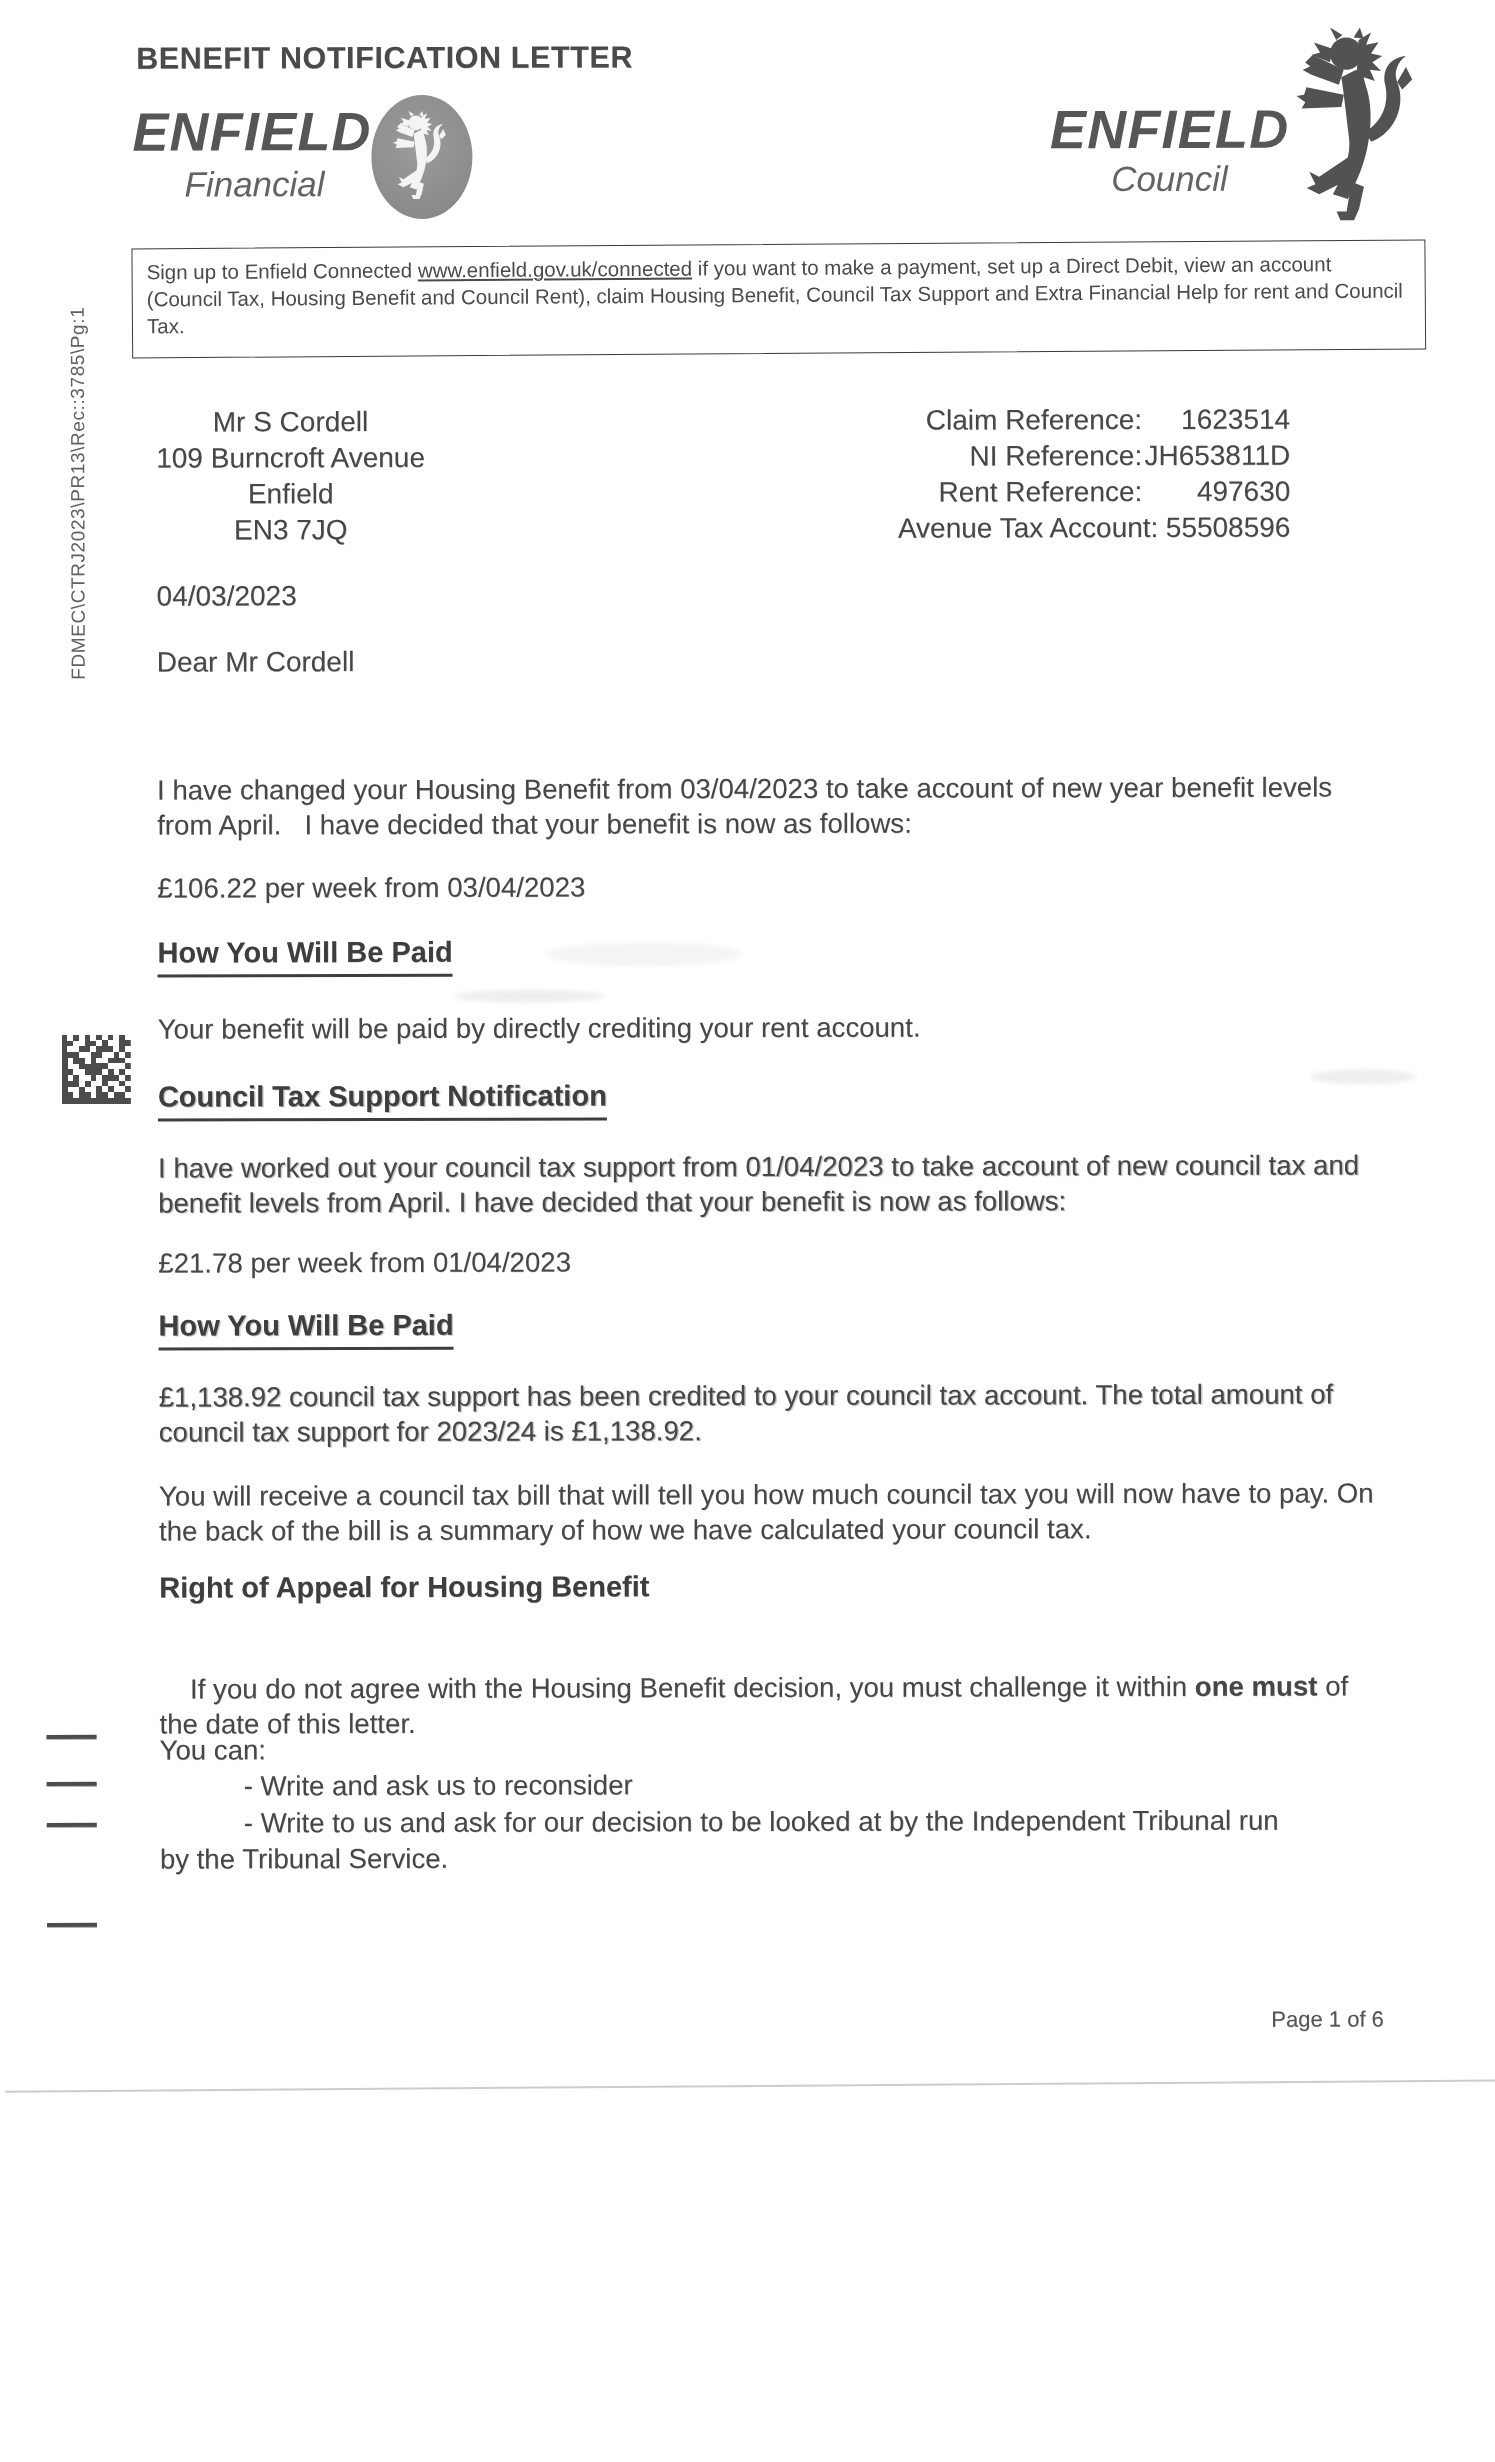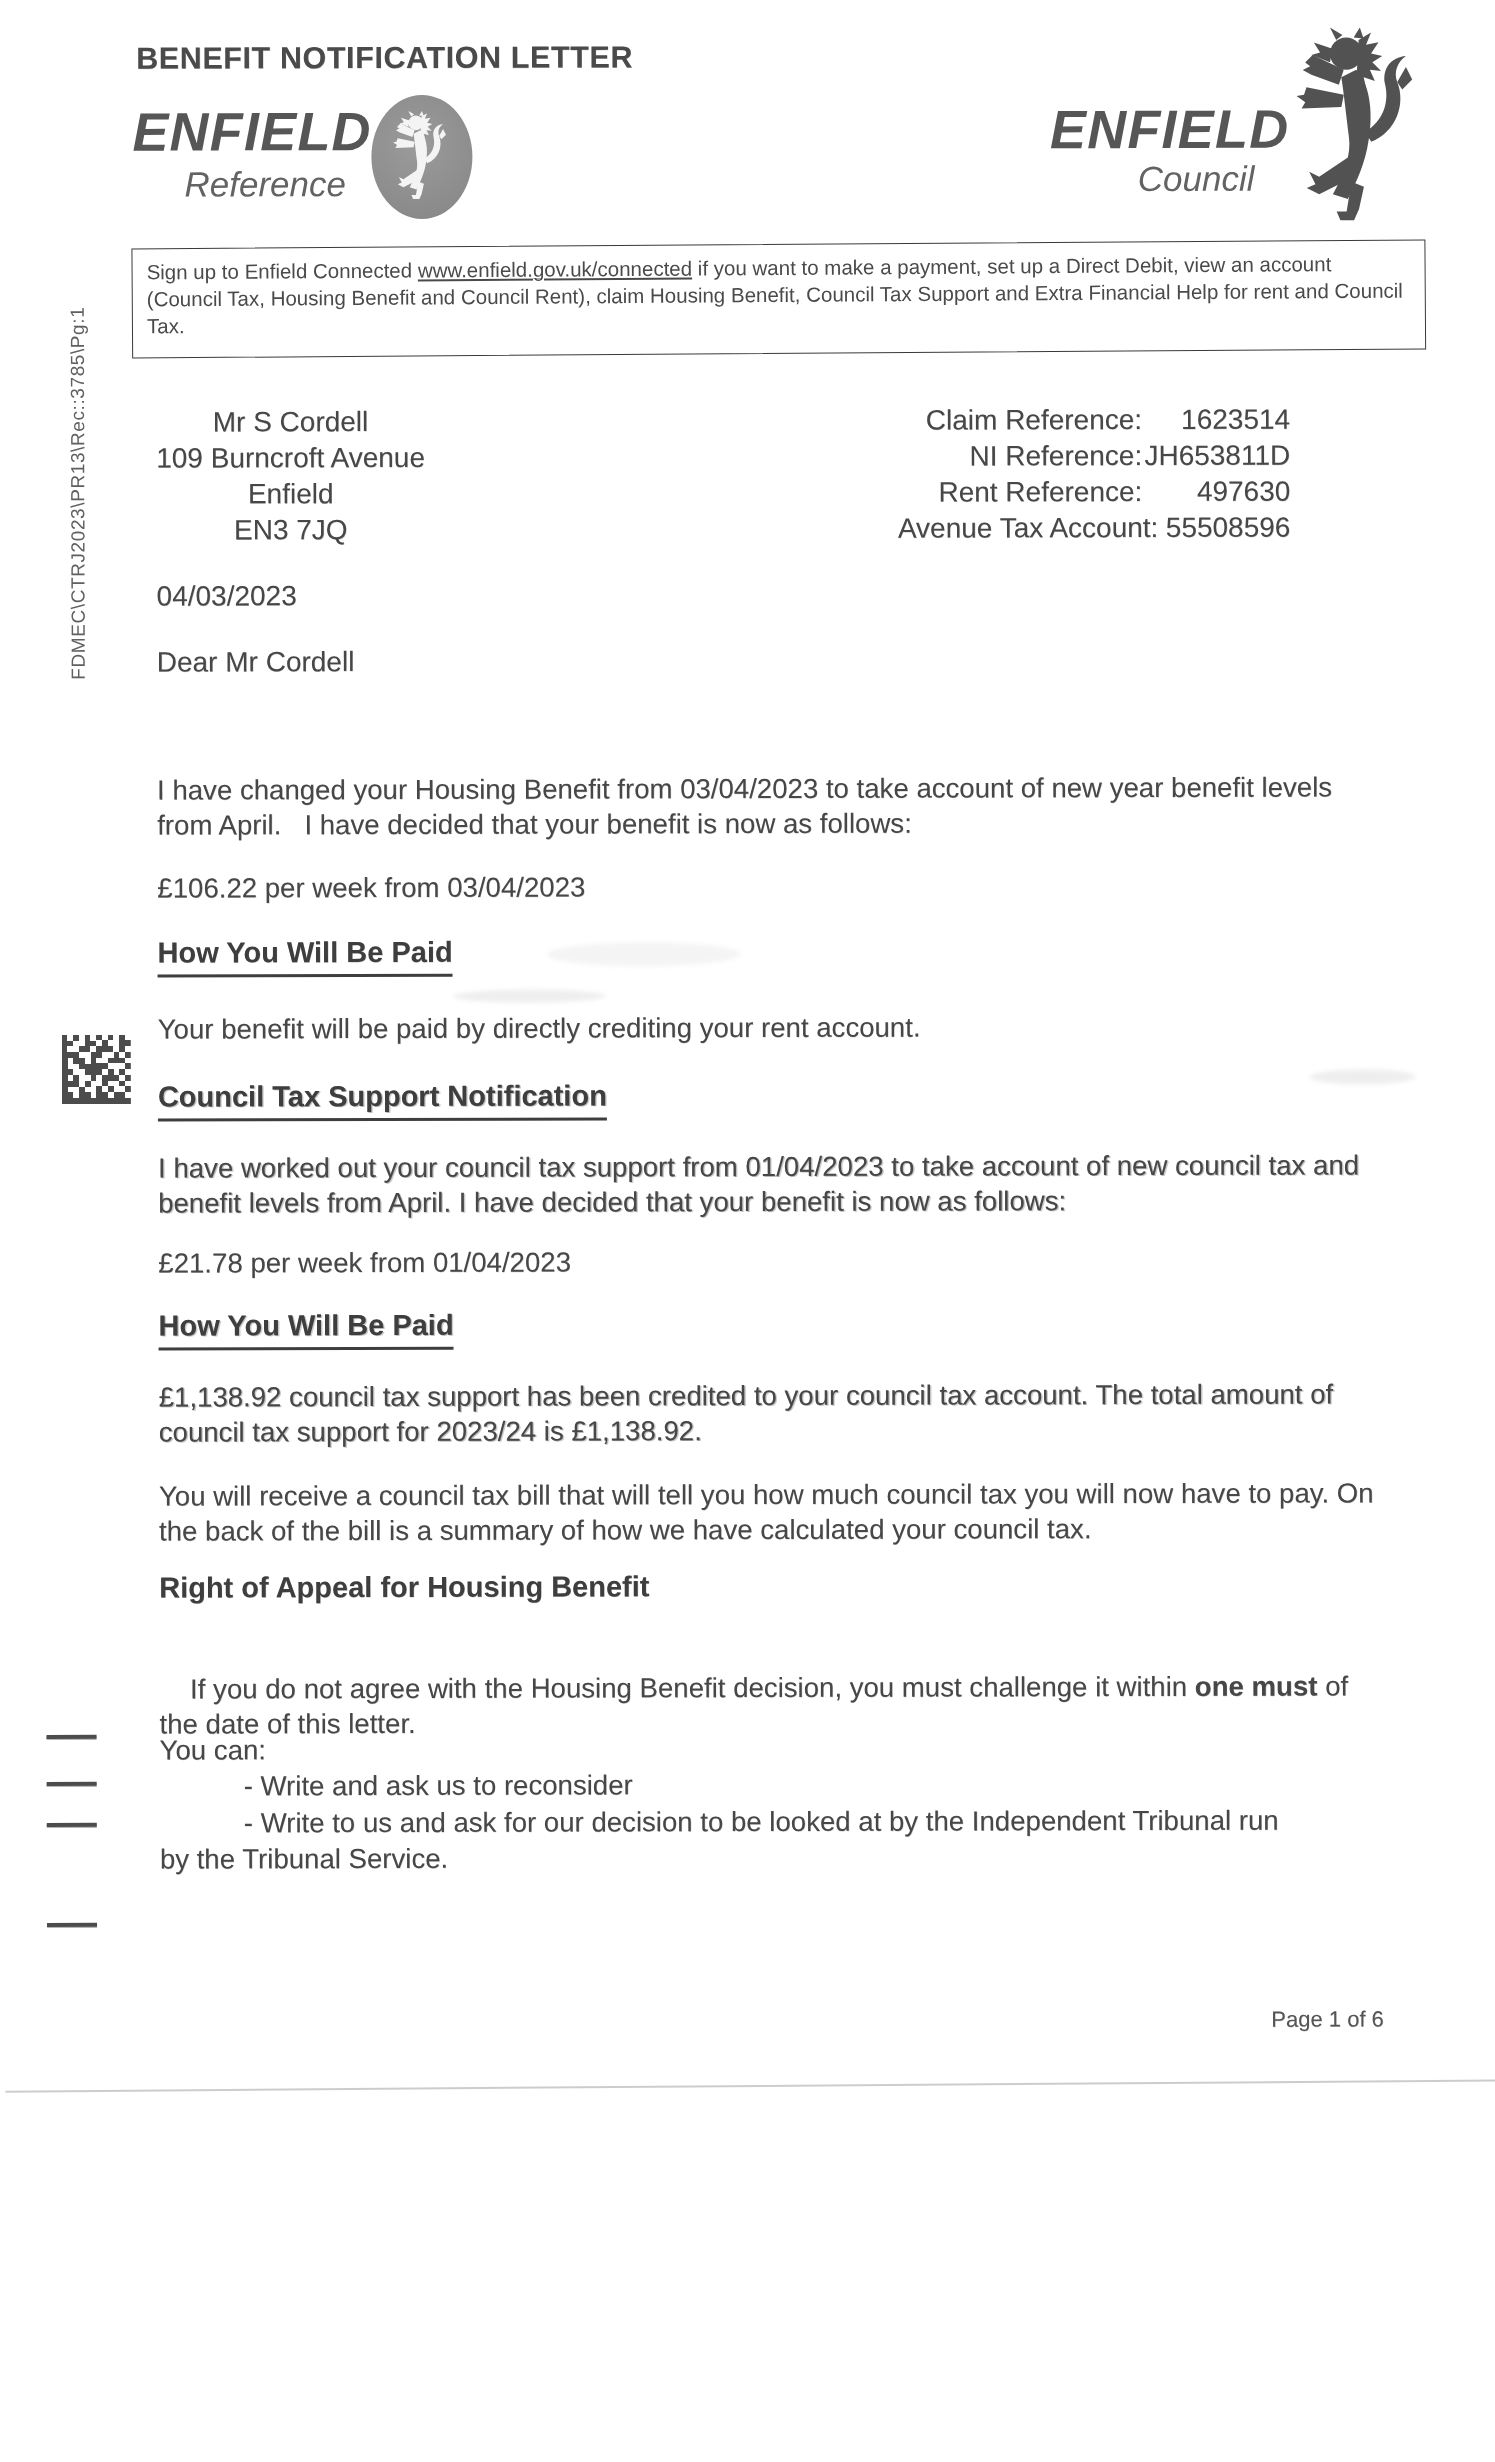--- a/index.html
+++ b/index.html
@@ -48,32 +48,32 @@
     </symbol>
   </defs>
 </svg>
 
 <div class="abs baseline-tilt" style="left:0;top:0;width:1495px;height:2462px;">
 
   <div class="abs txt" style="left:136px;top:41px;font-size:30.5px;font-weight:bold;color:#4a4a4a;letter-spacing:0.6px;">BENEFIT NOTIFICATION LETTER</div>
 
   <div class="abs" style="left:0;top:0;">
     <div class="abs logo-big" style="left:132px;top:101px;">ENFIELD</div>
-    <div class="abs logo-sub" style="left:184px;top:165px;">Reference</div>
+    <div class="abs logo-sub" style="left:184px;top:165px;">Financial</div>
     <div class="abs" style="left:371px;top:96px;width:101px;height:124px;border-radius:50%;
          background:radial-gradient(circle at 45% 40%, #9b9b9b, #858585);">
       <svg viewBox="0 0 100 160" style="position:absolute;left:16.4px;top:16.4px;width:66px;height:91px;fill:#f4f4f4;">
           <use href="#lion"></use>
         </svg>
     </div>
   </div>
 
   <div class="abs" style="left:0;top:0;">
     <div class="abs logo-big" style="left:1049px;top:101px;width:240px;text-align:right;">ENFIELD</div>
-    <div class="abs logo-sub" style="left:1014px;top:162px;width:240px;text-align:right;">Council</div>
+    <div class="abs logo-sub" style="left:1049px;top:162px;width:240px;text-align:center;">Council</div>
     <svg viewBox="0 0 100 160" style="position:absolute;left:1287px;top:30.5px;width:138px;height:199px;fill:#525252;">
         <use href="#lion"></use>
       </svg>
   </div>
 
   <div id="signup-box" class="abs" style="left:131px;top:246px;">
     <span>Sign up to Enfield Connected </span><span class="lnk">www.enfield.gov.uk/connected</span><span> if you want to make a payment, set up a Direct Debit, view an account (Council Tax, Housing Benefit and Council Rent), claim Housing Benefit, Council Tax Support and Extra Financial Help for rent and Council Tax.</span>
   </div>
 
   <div id="vertical-code" class="abs" style="left:66px;top:328px;height:352px;">FDMEC\CTRJ2023\PR13\Rec::3785\Pg:1</div>

